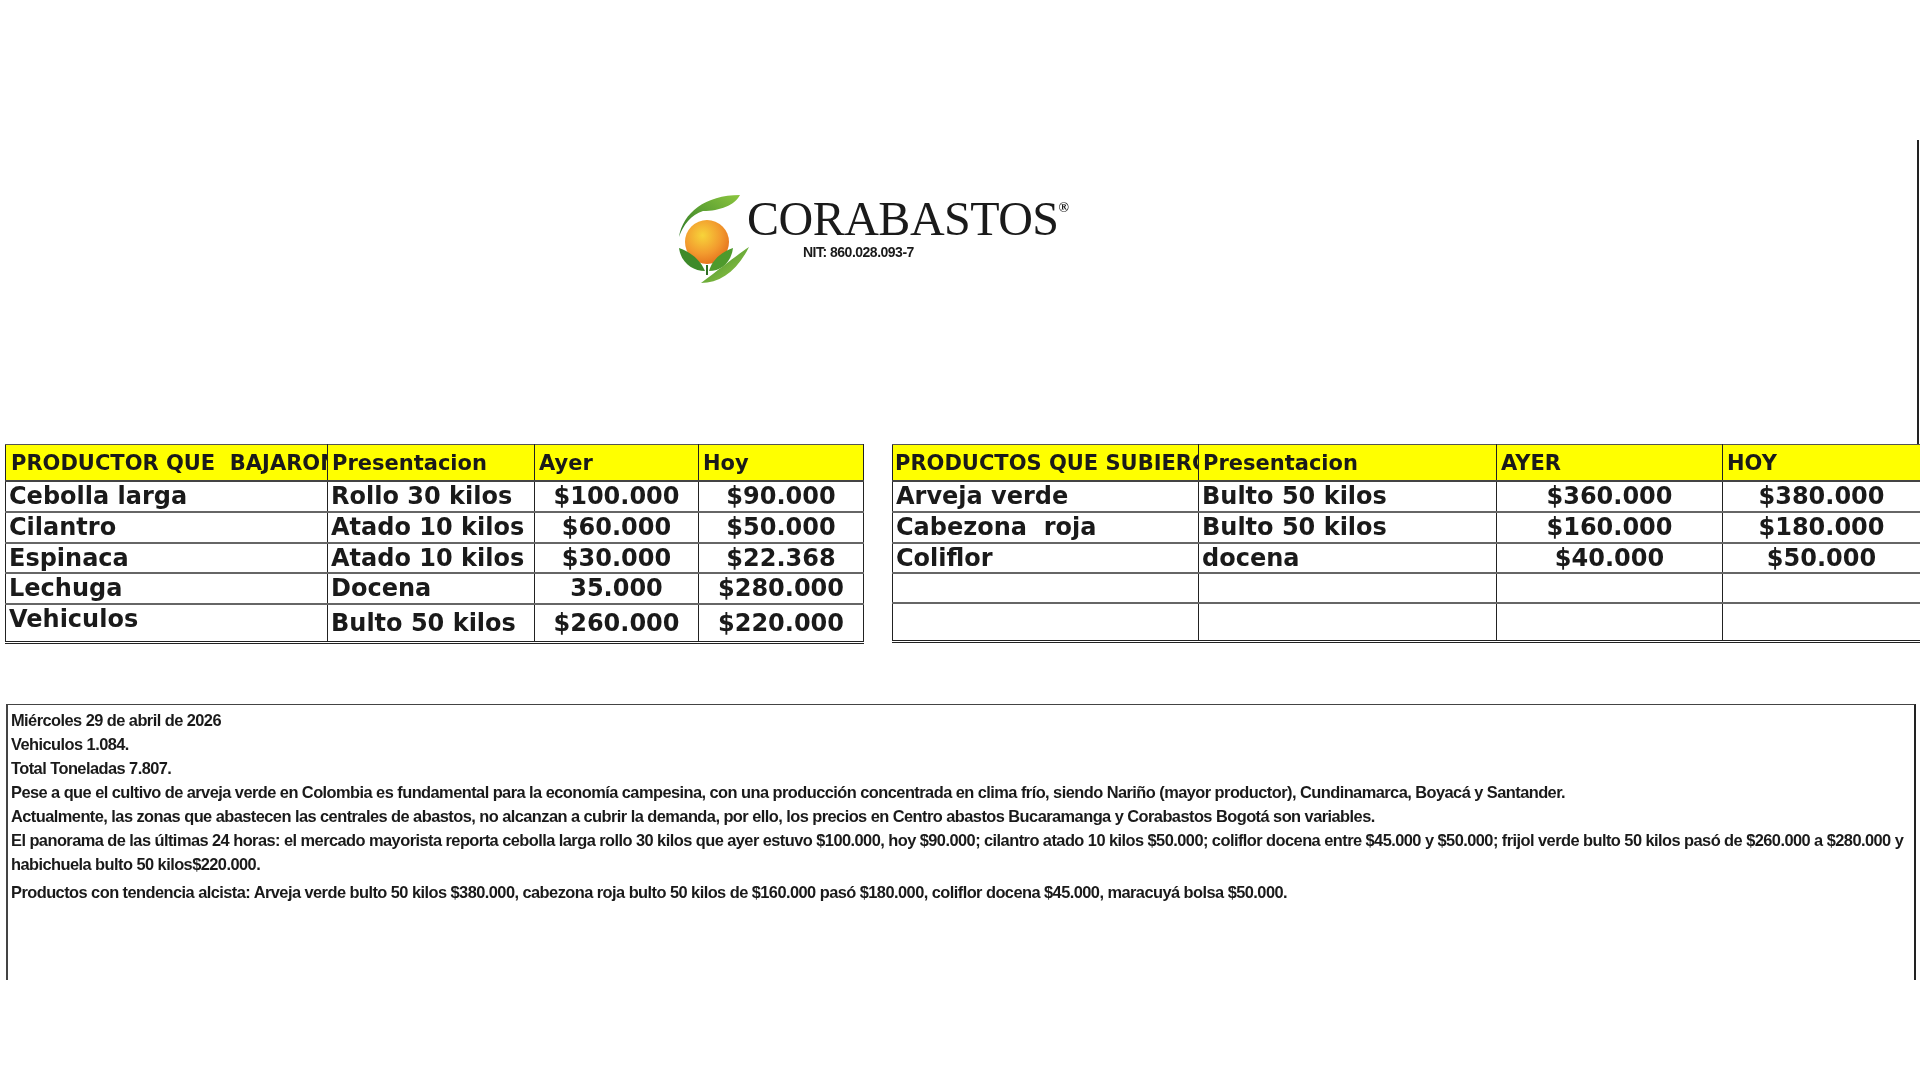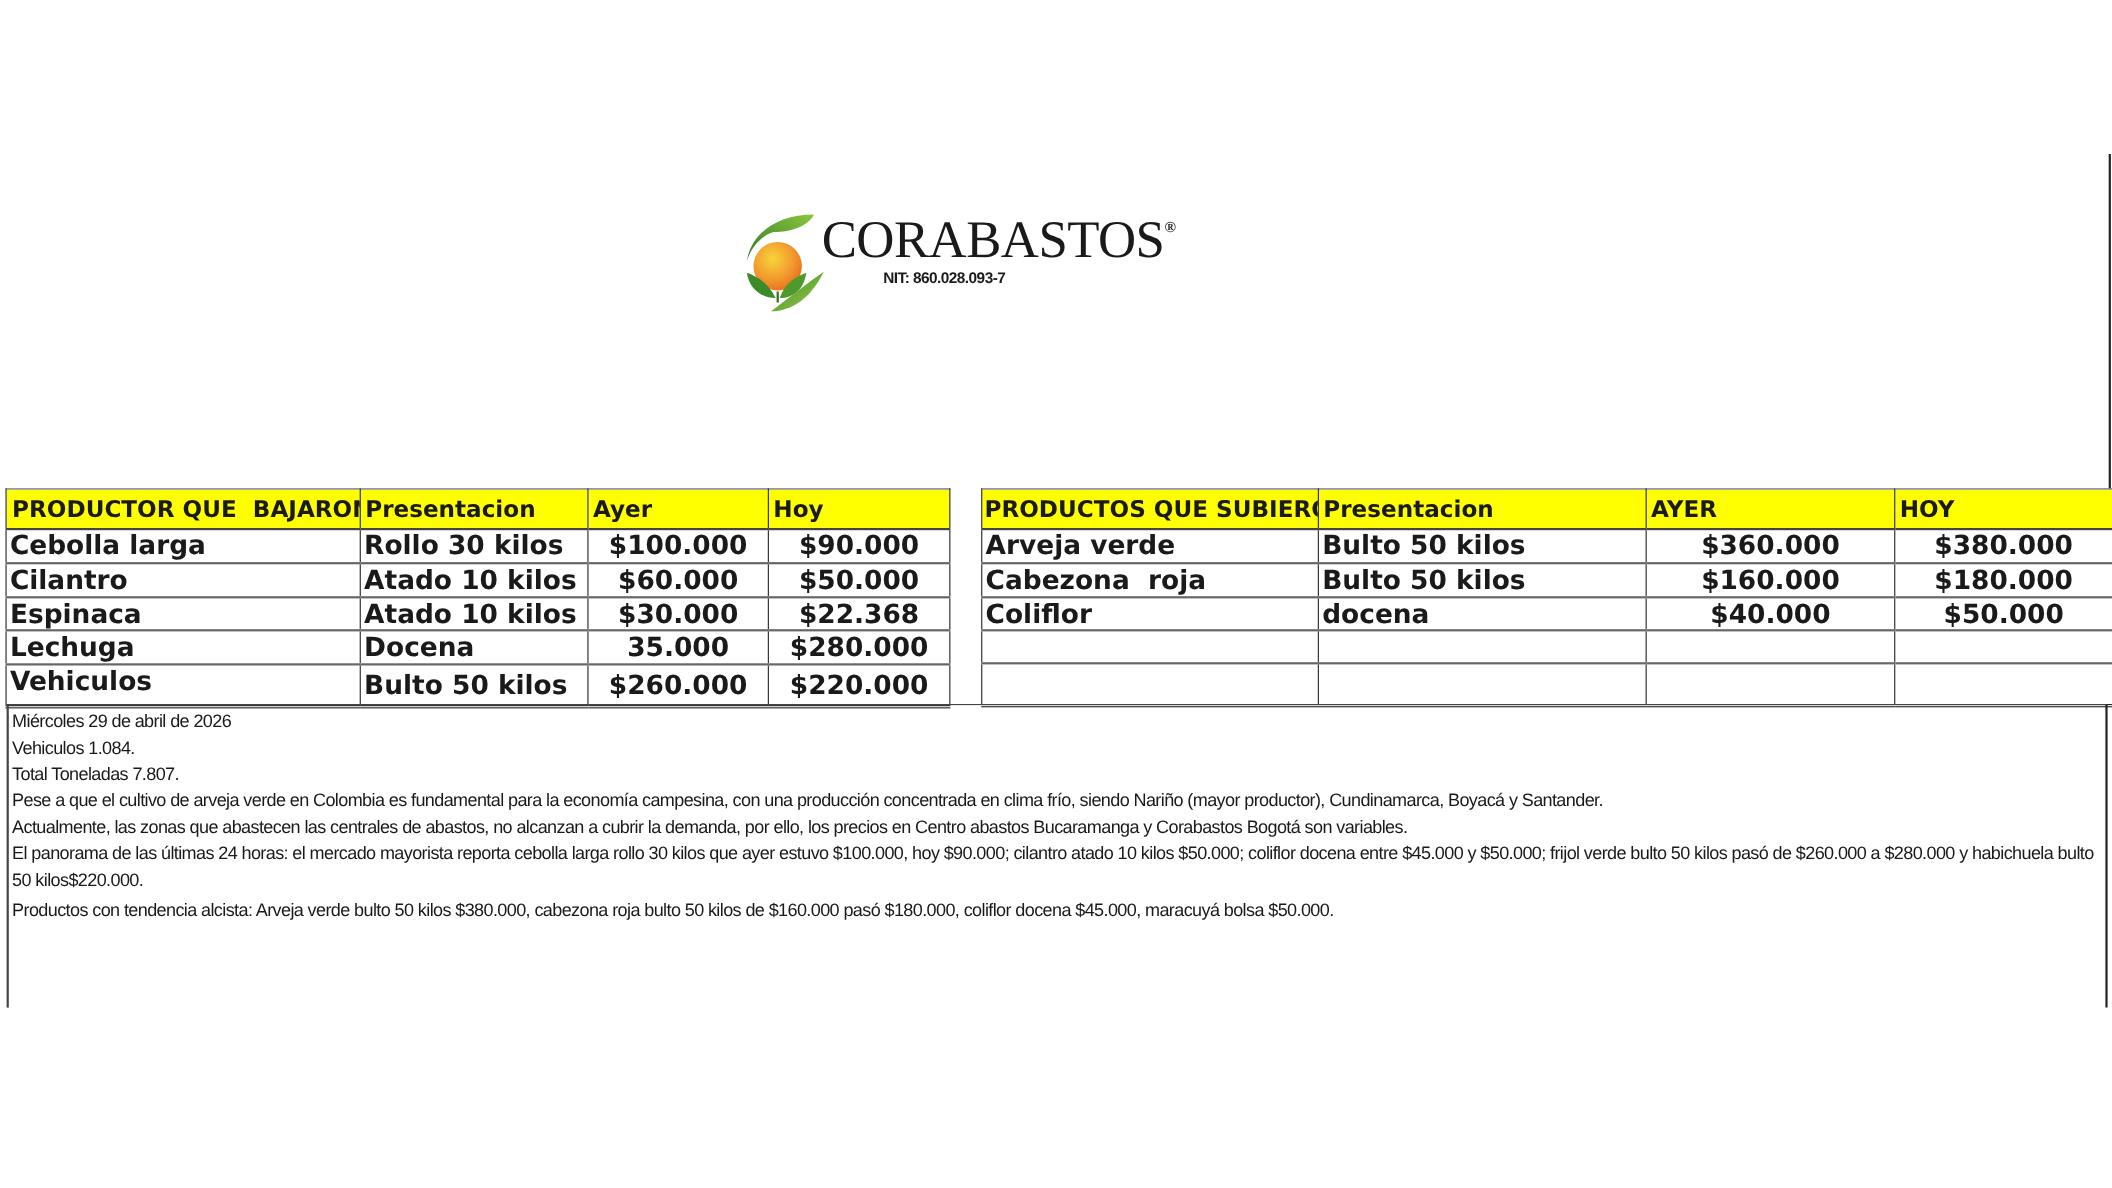--- a/index.html
+++ b/index.html
@@ -108,30 +108,30 @@
     .price-table th.left-h { text-align: left; padding-left: 5px; }
     .r1 td { height: 27px; }
     .r2 td { height: 27px; margin-top: 27px; }
     .r3 td { height: 27px; }
     .r4 td { height: 28px; }
     .r5 td { height: 36px; vertical-align: middle; }
     
     .report-box {
       position: absolute;
       left: 6px;
-      top: 640px;
+      top: 704px;
       width: 1910px;
       height: 276px;
       border-top: 1.5px solid #444;
       border-left: 2px solid #444;
       border-right: 2px solid #222;
       box-sizing: border-box;
       padding: 3px 3px 0 3px;
       font-family: "Liberation Sans", sans-serif;
-      font-weight: normal;
+      font-weight: bold;
       font-size: 16.4px;
       letter-spacing: -0.55px;
       color: #1a1a1a;
       line-height: 24px;
     }
     .report-box p { margin: 0; }
     .report-box p.gap { margin-top: 4px; }
   </style>
 </head>
 <body>

